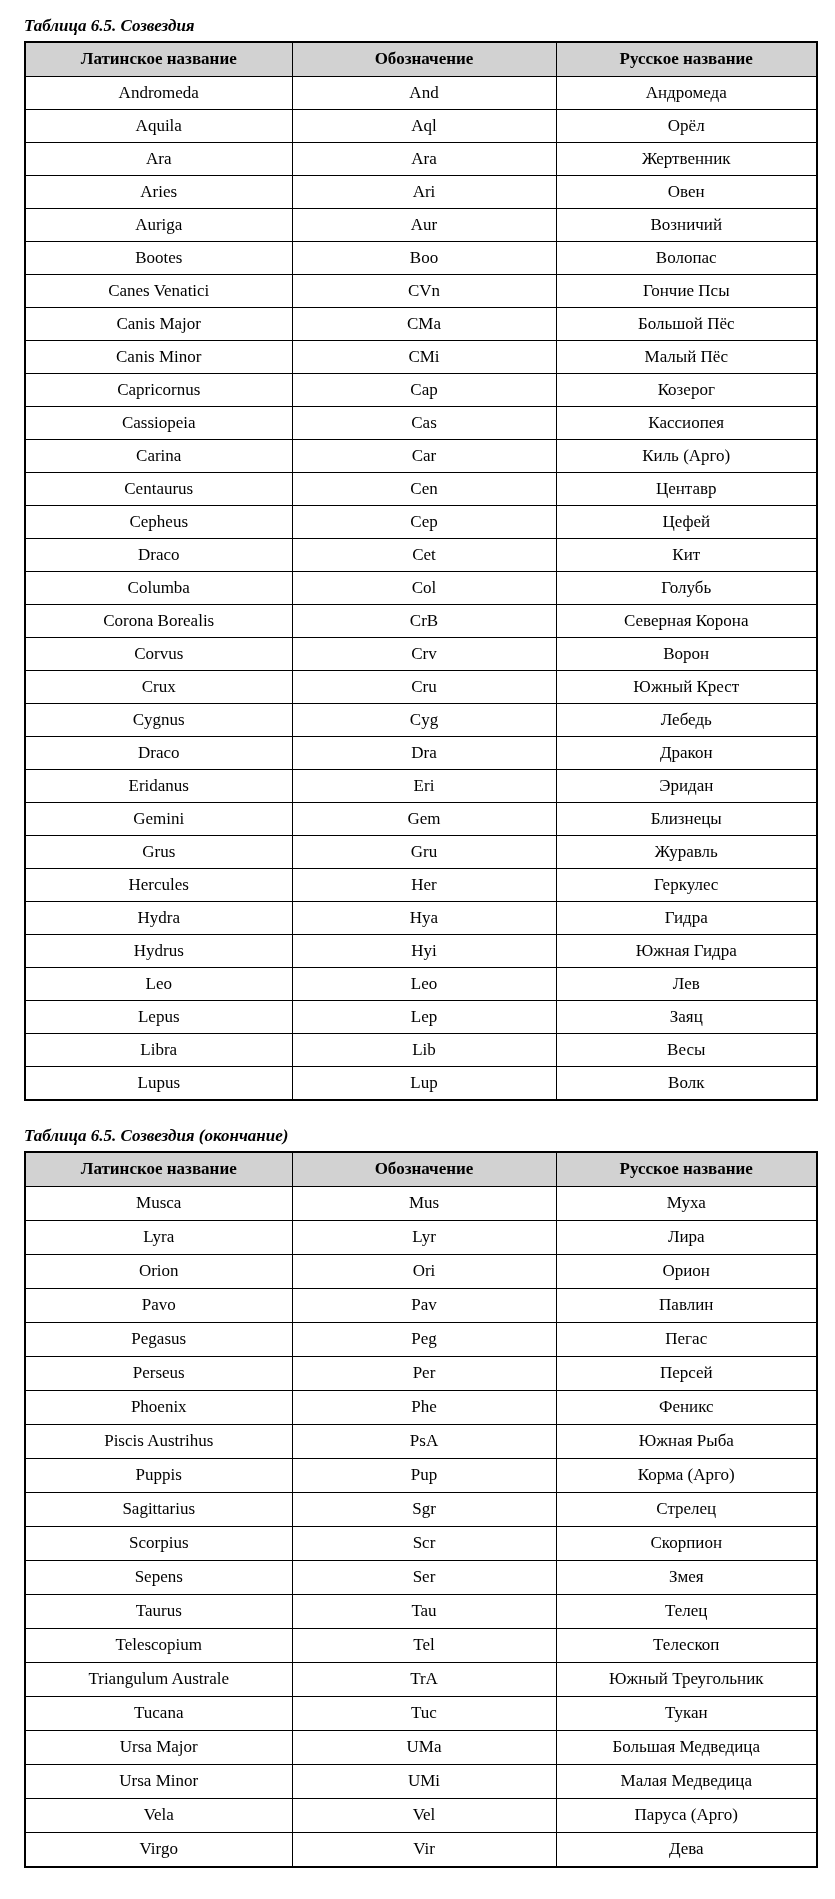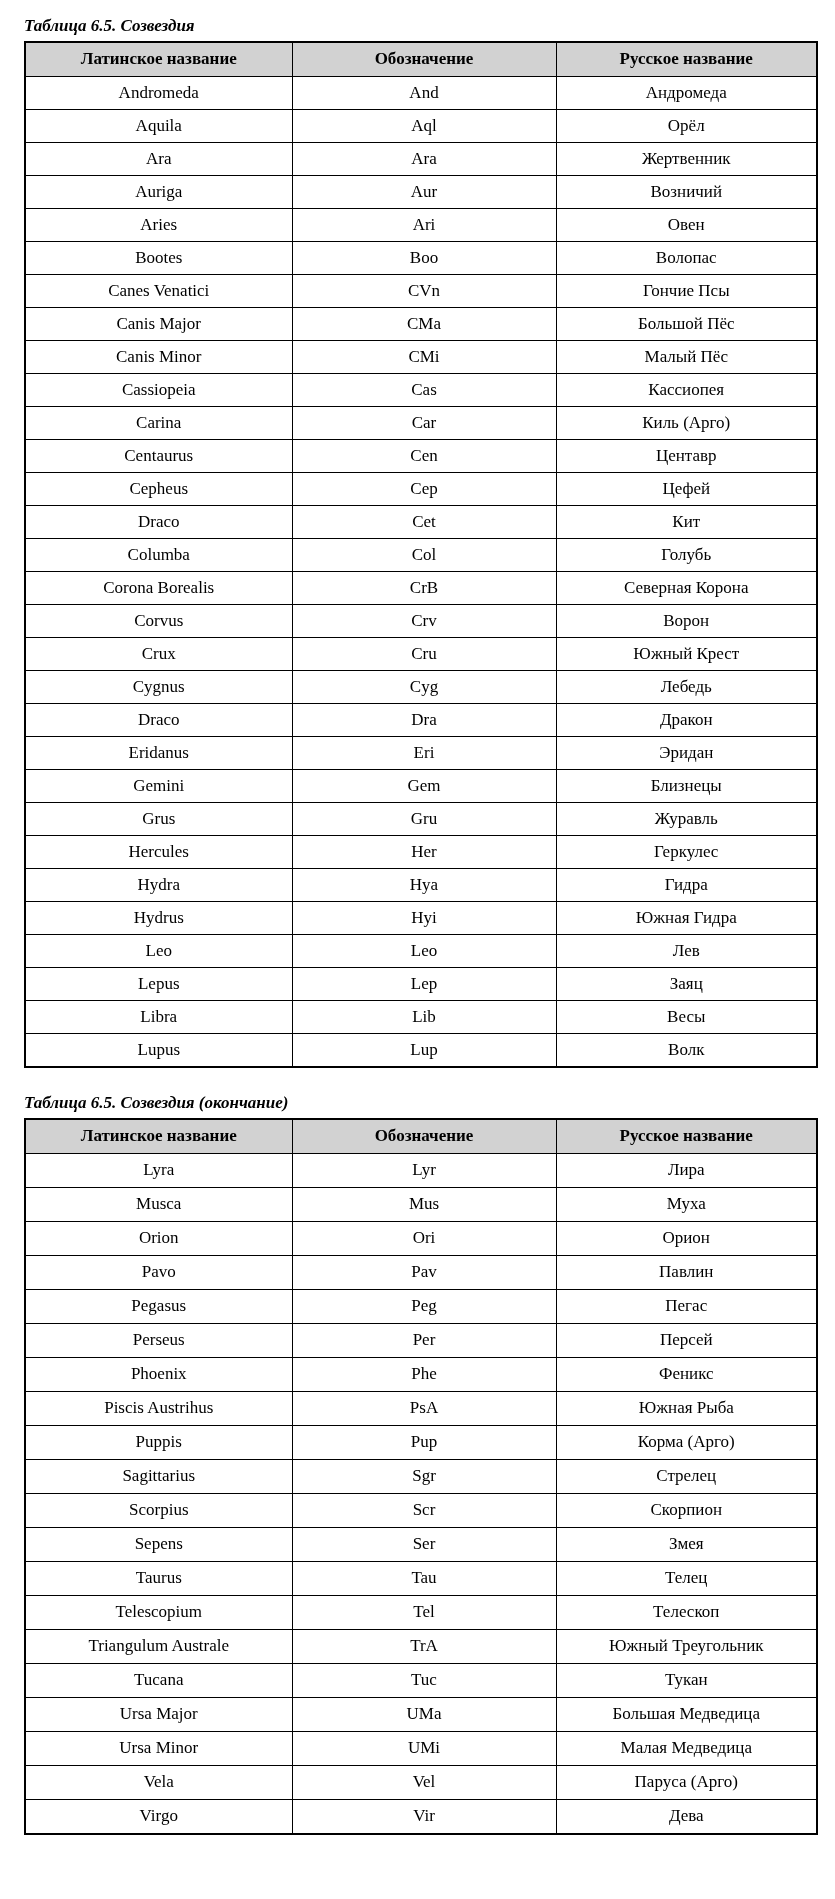--- a/index.html
+++ b/index.html
@@ -85,48 +85,53 @@
           <td>Aquila</td>
           <td>Aql</td>
           <td>Орёл</td>
         </tr>
         <tr>
           <td>Ara</td>
           <td>Ara</td>
           <td>Жертвенник</td>
         </tr>
         <tr>
+          <td>Aries</td>
+          <td>Ari</td>
+          <td>Овен</td>
+        </tr>
+        <tr>
           <td>Auriga</td>
           <td>Aur</td>
           <td>Возничий</td>
         </tr>
         <tr>
-          <td>Aries</td>
-          <td>Ari</td>
-          <td>Овен</td>
-        </tr>
-        <tr>
           <td>Bootes</td>
           <td>Boo</td>
           <td>Волопас</td>
         </tr>
         <tr>
           <td>Canes Venatici</td>
           <td>CVn</td>
           <td>Гончие Псы</td>
         </tr>
         <tr>
           <td>Canis Major</td>
           <td>CMa</td>
           <td>Большой Пёс</td>
         </tr>
         <tr>
           <td>Canis Minor</td>
           <td>CMi</td>
           <td>Малый Пёс</td>
+        </tr>
+        <tr>
+          <td>Capricornus</td>
+          <td>Cap</td>
+          <td>Козерог</td>
         </tr>
         <tr>
           <td>Cassiopeia</td>
           <td>Cas</td>
           <td>Кассиопея</td>
         </tr>
         <tr>
           <td>Carina</td>
           <td>Car</td>
           <td>Киль (Арго)</td>
@@ -239,30 +244,30 @@
     </colgroup>
     <thead>
       <tr>
         <th>Латинское название</th>
         <th>Обозначение</th>
         <th>Русское название</th>
       </tr>
     </thead>
     <tbody>
         <tr>
+          <td>Musca</td>
+          <td>Mus</td>
+          <td>Муха</td>
+        </tr>
+        <tr>
           <td>Lyra</td>
           <td>Lyr</td>
           <td>Лира</td>
         </tr>
         <tr>
-          <td>Musca</td>
-          <td>Mus</td>
-          <td>Муха</td>
-        </tr>
-        <tr>
           <td>Orion</td>
           <td>Ori</td>
           <td>Орион</td>
         </tr>
         <tr>
           <td>Pavo</td>
           <td>Pav</td>
           <td>Павлин</td>
         </tr>
         <tr>

